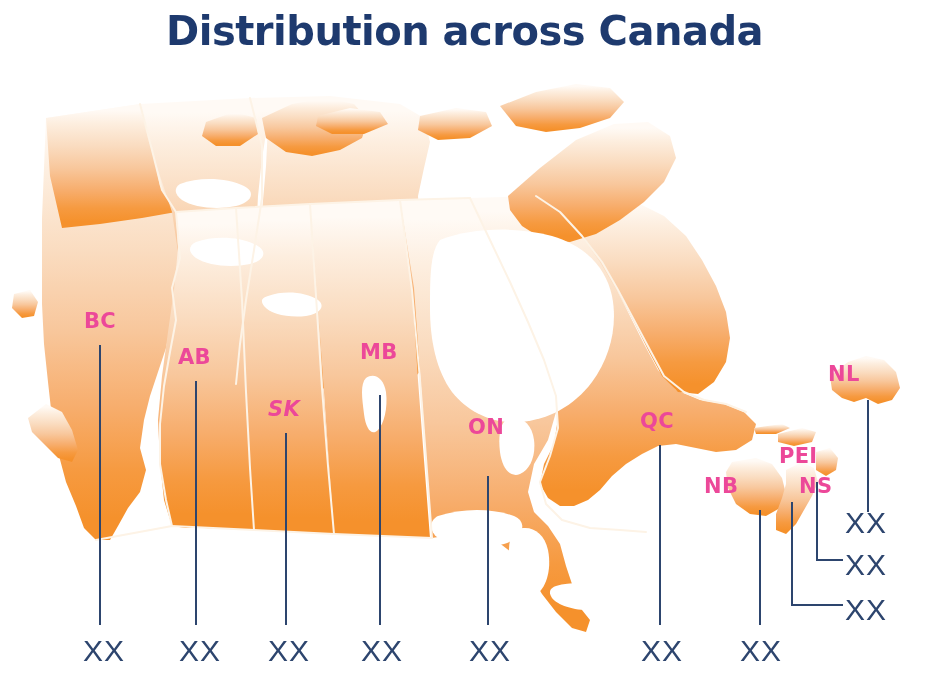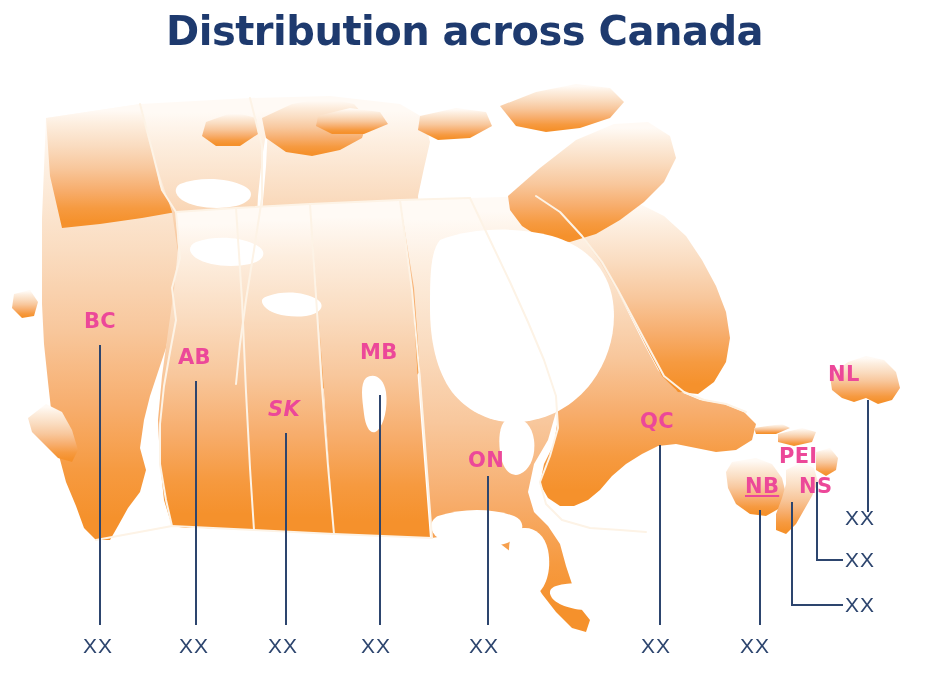--- a/index.html
+++ b/index.html
@@ -46,21 +46,21 @@
     font-weight: bold;
     font-size: 21px;
     color: #ec4899;
     letter-spacing: 0.3px;
     white-space: nowrap;
   }
   .xx-label {
     position: absolute;
     font-family: "Liberation Sans", sans-serif;
     font-weight: normal;
-    font-size: 21px;
+    font-size: 30px;
     color: #2d456e;
     letter-spacing: 1px;
     white-space: nowrap;
   }
 </style>
 </head>
 <body>
 
 <div id="infographic">
 
@@ -276,23 +276,23 @@
       <line x1="868" y1="400" x2="868" y2="512"></line>
       <polyline points="817,482 817,560 843,560"></polyline>
       <polyline points="792,502 792,605 843,605"></polyline>
     </g>
   </svg>
 
   <div class="prov-label" style="left:84px;  top:309px;">BC</div>
   <div class="prov-label" style="left:178px; top:345px;">AB</div>
   <div class="prov-label" style="left:268px; top:397px;font-style:italic;">SK</div>
   <div class="prov-label" style="left:360px; top:340px;">MB</div>
-  <div class="prov-label" style="left:468px; top:448px;">ON</div>
+  <div class="prov-label" style="left:468px; top:415px;">ON</div>
   <div class="prov-label" style="left:640px; top:409px;text-align:right;">QC</div>
-  <div class="prov-label" style="left:745px; top:474px;text-decoration:underline;">NB</div>
+  <div class="prov-label" style="left:704px; top:474px;">NB</div>
   <div class="prov-label" style="left:828px; top:362px;">NL</div>
   <div class="prov-label" style="left:779px; top:444px;">PEI</div>
   <div class="prov-label" style="left:799px; top:474px;text-align:right;">NS</div>
 
   <div class="xx-label" style="left:83px;  top:634px;">XX</div>
   <div class="xx-label" style="left:179px; top:634px;">XX</div>
   <div class="xx-label" style="left:268px; top:634px;">XX</div>
   <div class="xx-label" style="left:361px; top:634px;">XX</div>
   <div class="xx-label" style="left:469px; top:634px;">XX</div>
   <div class="xx-label" style="left:641px; top:634px;">XX</div>

